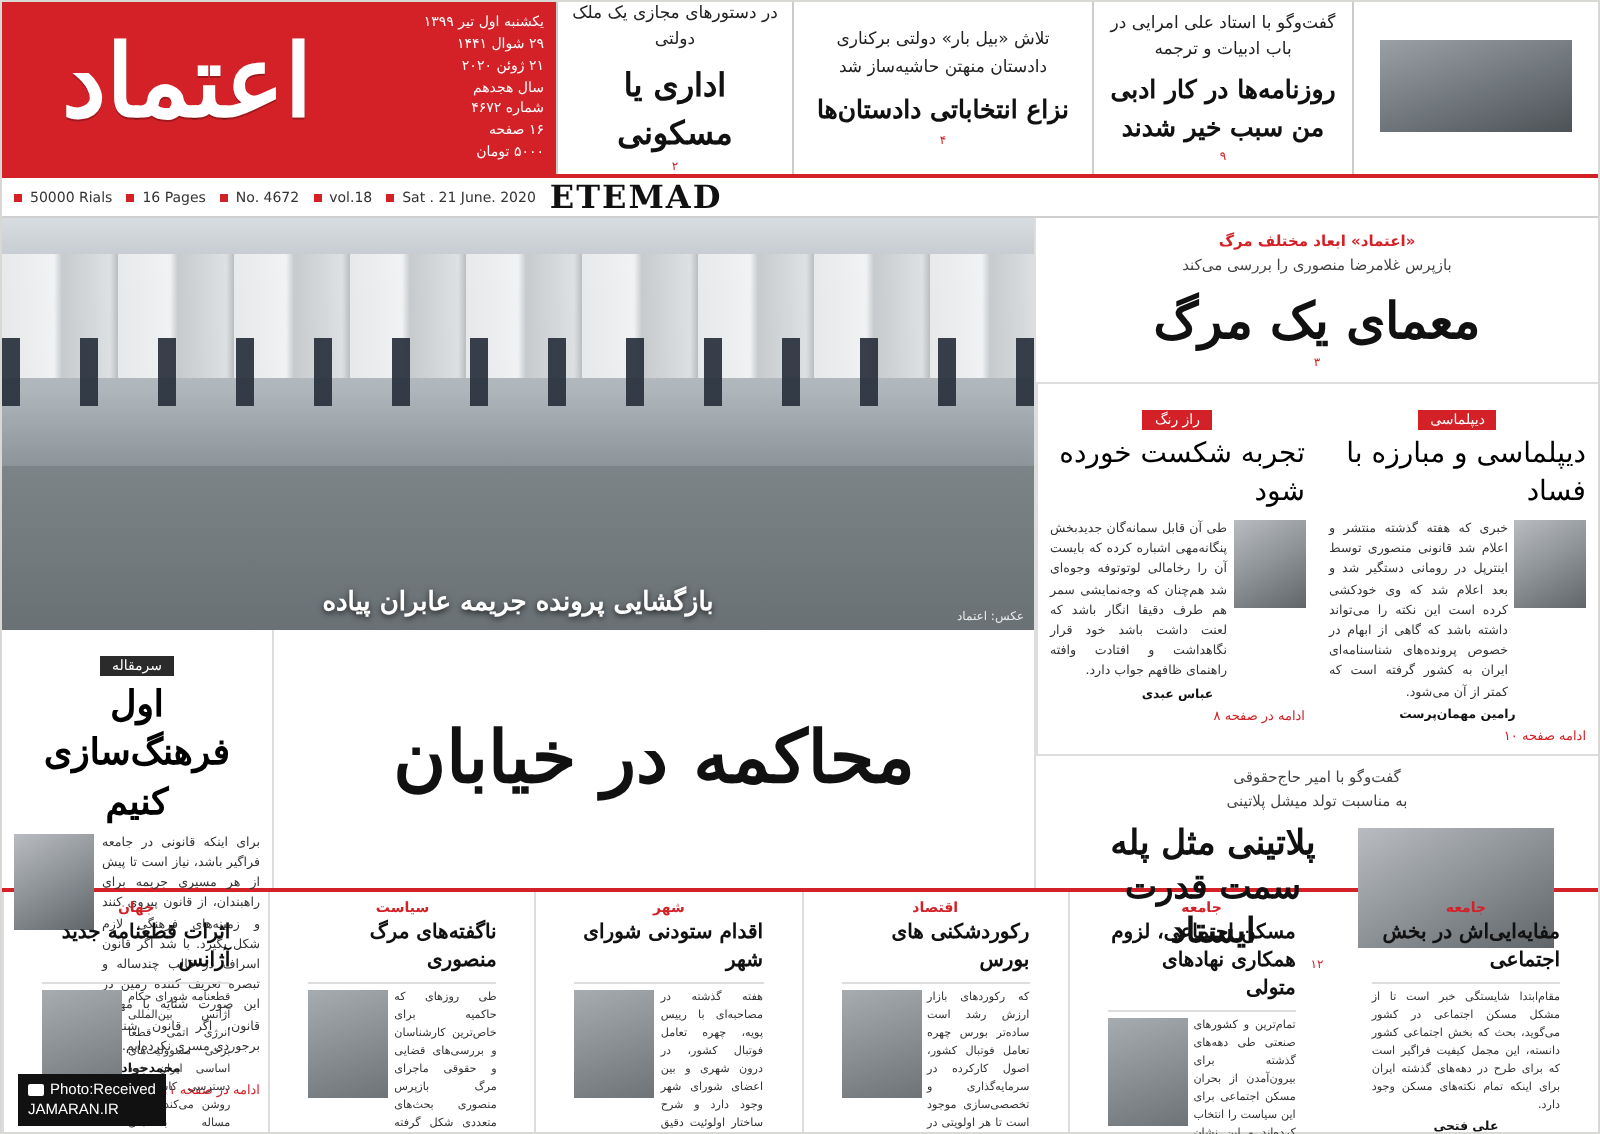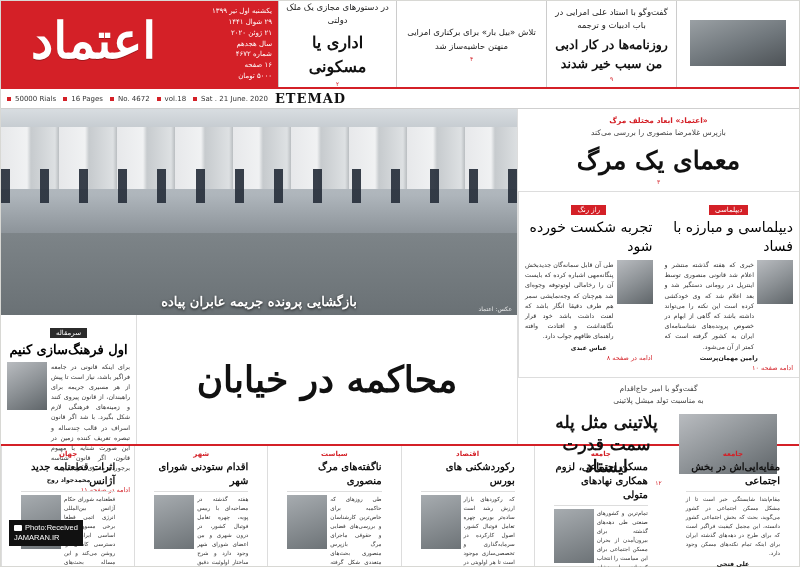--- a/index.html
+++ b/index.html
@@ -64,21 +64,21 @@
   }
 
   
   .folio{
     display:flex;flex-direction:row-reverse;align-items:center;
     height:20px;border-bottom:1px solid #cfcfcf;padding:0 6px;box-sizing:border-box;
     font-size:7px;color:#333;direction:ltr;justify-content:flex-end;gap:7px;
   }
   .folio .brand{
     font-family:"DejaVu Serif","Liberation Serif",serif;
-    font-weight:bold;font-size:13px;letter-spacing:1px;color:#111;margin-right:10px;
+    font-weight:bold;font-size:16px;letter-spacing:1px;color:#111;margin-right:10px;
   }
   .folio .sq{display:inline-block;width:4px;height:4px;background:#d42027;margin-right:4px;}
 
   
   .body{display:flex;flex-direction:row-reverse;height:335px;}
   .col-right{width:282px;box-sizing:border-box;border-left:1px solid #ddd;}
   .col-main{flex:1;box-sizing:border-box;}
 
   
   .rb{padding:6px 22px;box-sizing:border-box;border-bottom:1px solid #ddd;}
@@ -153,21 +153,21 @@
     font-family:"DejaVu Serif","Liberation Serif",serif;
     font-size:10px;font-weight:bold;color:#111;text-align:right;line-height:1.4;
     border-bottom:1px solid #ddd;padding-bottom:3px;margin-bottom:3px;
   }
   .bbody{display:flex;flex-direction:row-reverse;gap:3px;}
   .bphoto{width:40px;height:54px;flex:none;background:linear-gradient(160deg,#a7acb0,#6d7377);}
   .bmini{font-size:5.6px;line-height:1.6;color:#333;text-align:justify;flex:1;}
   .bname{font-size:6.2px;color:#111;text-align:center;margin-top:2px;font-weight:bold;}
 
   .stamp{
-    position:absolute;left:8px;bottom:20px;background:#111;color:#fff;
+    position:absolute;left:8px;bottom:3px;background:#111;color:#fff;
     font-family:"Liberation Sans",sans-serif;font-size:7.5px;line-height:1.35;
     padding:3px 5px;direction:ltr;text-align:left;z-index:5;
   }
   .stamp .cam{display:inline-block;width:8px;height:6px;background:#fff;margin-right:3px;vertical-align:middle;border-radius:1px;}
   .pagenum{font-size:6px;color:#d42027;text-align:center;margin-top:2px;}
 </style>
 </head>
 <body>
 
 <div class="page">
@@ -188,21 +188,22 @@
       <div>۵۰۰۰ تومان</div>
     </div>
 
     <div class="mh-col mh-c1">
       <div class="hl-sm">در دستورهای مجازی یک ملک دولتی</div>
       <div class="hl-lg" style="margin-top:4px">اداری یا مسکونی</div>
       <div class="pagenum">۲</div>
     </div>
 
     <div class="mh-col mh-c2">
-      <div class="hl-sm">تلاش «بیل بار» برای برکناری امرایی منهتن حاشیه‌ساز شد</div>
+      <div class="hl-sm">تلاش «بیل بار» دولتی برکناری دادستان منهتن حاشیه‌ساز شد</div>
+      <div class="hl-md" style="margin-top:5px">نزاع انتخاباتی دادستان‌ها</div>
       <div class="pagenum">۴</div>
     </div>
 
     <div class="mh-col mh-c3">
       <div class="hl-sm">گفت‌وگو با استاد علی امرایی در باب ادبیات و ترجمه</div>
       <div class="hl-md" style="margin-top:4px">روزنامه‌ها در کار ادبی من سبب خیر شدند</div>
       <div class="pagenum">۹</div>
     </div>
 
     <div class="mh-col mh-c4">
@@ -228,21 +229,21 @@
         <div class="cars"></div>
         <div class="officers"></div>
         <div class="road"></div>
         <div class="caption">بازگشایی پرونده جریمه عابران پیاده</div>
         <div class="credit">عکس: اعتماد</div>
       </div>
 
       <div class="main-lower">
         <div class="ml-side">
           <div style="text-align:center"><span class="tagline tag-dark">سرمقاله</span></div>
-          <div class="title t-md" style="font-family:'DejaVu Serif',serif;font-weight:bold;font-size:13px;text-align:center;line-height:1.35;margin-bottom:3px;">اول فرهنگ‌سازی کنیم</div>
+          <div class="title t-md" style="font-family:'DejaVu Serif',serif;font-weight:bold;font-size:18px;text-align:center;line-height:1.35;margin-bottom:3px;">اول فرهنگ‌سازی کنیم</div>
           <div style="display:flex;flex-direction:row-reverse;gap:4px;">
             <div class="photo" style="width:40px;height:48px;flex:none;"></div>
             <div class="mini">برای اینکه قانونی در جامعه فراگیر باشد، نیاز است تا پیش از هر مسیری جریمه برای راهبندان، از قانون پیروی کنند و زمینه‌های فرهنگی لازم شکل بگیرد. با شد اگر قانون اسراف در قالب چندساله و تبصره تعریف کننده زمین در این صورت شنایه با مهیوم قانون، اگر قانون شناسه برجوردی مسری نکرده‌ایم.</div>
           </div>
           <div class="bname">محمدجواد روح</div>
           <div class="more">ادامه در صفحه ۱۱</div>
         </div>
 
         <div class="ml-big">
           <div class="t">محاکمه در خیابان</div>
@@ -280,21 +281,21 @@
           <div style="display:flex;flex-direction:row-reverse;gap:3px;margin-top:4px;">
             <div class="mini">خبری که هفته گذشته منتشر و اعلام شد قانونی منصوری توسط اینترپل در رومانی دستگیر شد و بعد اعلام شد که وی خودکشی کرده است این نکته را می‌تواند داشته باشد که گاهی از ابهام در خصوص پرونده‌های شناسنامه‌ای ایران به کشور گرفته است که کمتر از آن می‌شود.</div>
             <div class="photo" style="width:36px;height:44px;flex:none;"></div>
           </div>
           <div class="bname">رامین مهمان‌پرست</div>
           <div class="more">ادامه صفحه ۱۰</div>
         </div>
       </div>
 
       <div class="rb" style="border-bottom:none;padding-top:5px">
-        <div class="kick">گفت‌وگو با امیر حاج‌اقدام</div>
+        <div class="kick">گفت‌وگو با امیر حاج‌حقوقی</div>
         <div class="kick">به مناسبت تولد میشل پلاتینی</div>
         <div style="display:flex;flex-direction:row-reverse;gap:6px;margin-top:4px;align-items:center;">
           <div class="title t-lg" style="flex:1">پلاتینی مثل پله سمت قدرت ایستاد</div>
           <div class="photo" style="width:98px;height:60px;flex:none;"></div>
         </div>
         <div class="pagenum">۱۲</div>
       </div>
 
     </div>
   </div>
@@ -305,37 +306,37 @@
       <div class="bsec">جهان</div>
       <div class="btitle">اثرات قطعنامه جدید آژانس</div>
       <div class="bbody">
         <div class="bphoto"></div>
         <div class="bmini">قطعنامه شورای حکام آژانس بین‌المللی انرژی اتمی قطعا برخی مسوولیت‌های اساسی ایران خود دسترسی کاشان را روشن می‌کند و این مساله بحث‌های برانگیخته می‌شود تا دو سوی تهران و آژانس مذاکرات تازه‌ای انجام دهند.</div>
       </div>
       <div class="bname">امیرعلی ابوالفتح</div>
     </div>
 
     <div class="bcol">
+      <div class="bsec">سیاست</div>
+      <div class="btitle">ناگفته‌های مرگ منصوری</div>
+      <div class="bbody">
+        <div class="bphoto"></div>
+        <div class="bmini">طی روزهای که حاکمیه برای خاص‌ترین کارشناسان و بررسی‌های قضایی و حقوقی ماجرای مرگ بازپرس منصوری بحث‌های متعددی شکل گرفته است که در خصوص حساسیت‌های پرونده‌ای مطرح منصوری.</div>
+      </div>
+      <div class="bname">صادق کشمکت</div>
+    </div>
+
+    <div class="bcol">
       <div class="bsec">شهر</div>
       <div class="btitle">اقدام ستودنی شورای شهر</div>
       <div class="bbody">
         <div class="bphoto"></div>
         <div class="bmini">هفته گذشته در مصاحبه‌ای با رییس پویه، چهره تعامل فوتبال کشور، در درون شهری و بین اعضای شورای شهر وجود دارد و شرح ساختار اولوئیت دقیق از ارتباط شهری بیشتر از شهرداری جمع‌آوری شد.</div>
       </div>
       <div class="bname">غلامعلی رجائی</div>
-    </div>
-
-    <div class="bcol">
-      <div class="bsec">سیاست</div>
-      <div class="btitle">ناگفته‌های مرگ منصوری</div>
-      <div class="bbody">
-        <div class="bphoto"></div>
-        <div class="bmini">طی روزهای که حاکمیه برای خاص‌ترین کارشناسان و بررسی‌های قضایی و حقوقی ماجرای مرگ بازپرس منصوری بحث‌های متعددی شکل گرفته است که در خصوص حساسیت‌های پرونده‌ای مطرح منصوری.</div>
-      </div>
-      <div class="bname">صادق کشمکت</div>
     </div>
 
     <div class="bcol">
       <div class="bsec">اقتصاد</div>
       <div class="btitle">رکوردشکنی های بورس</div>
       <div class="bbody">
         <div class="bphoto"></div>
         <div class="bmini">که رکوردهای بازار ارزش رشد است ساده‌تر بورس چهره تعامل فوتبال کشور، اصول کارکرده در سرمایه‌گذاری و تخصصی‌سازی موجود است تا هر اولویتی در شکل ریسک، اقتصادی بالا خواند که گفته بوده برآوردهای متوقف شوند.</div>
       </div>
       <div class="bname">مهدی افضلیان</div>

